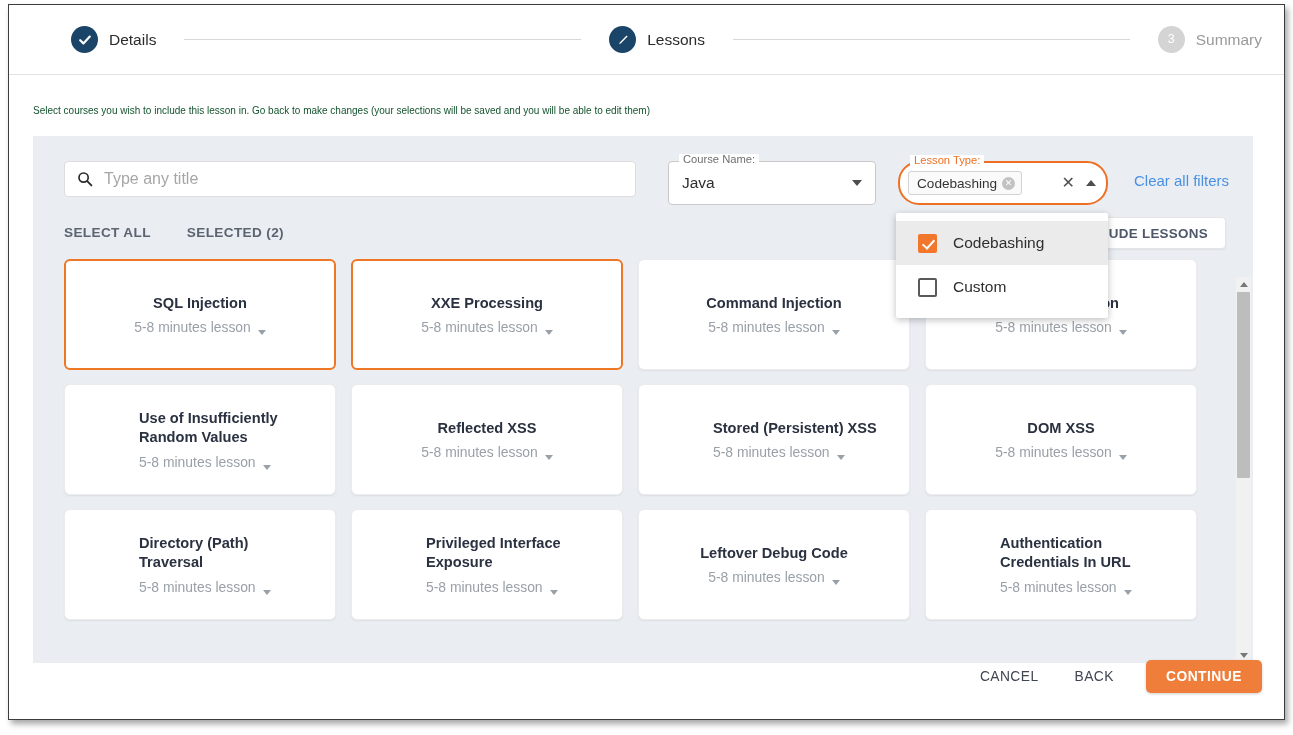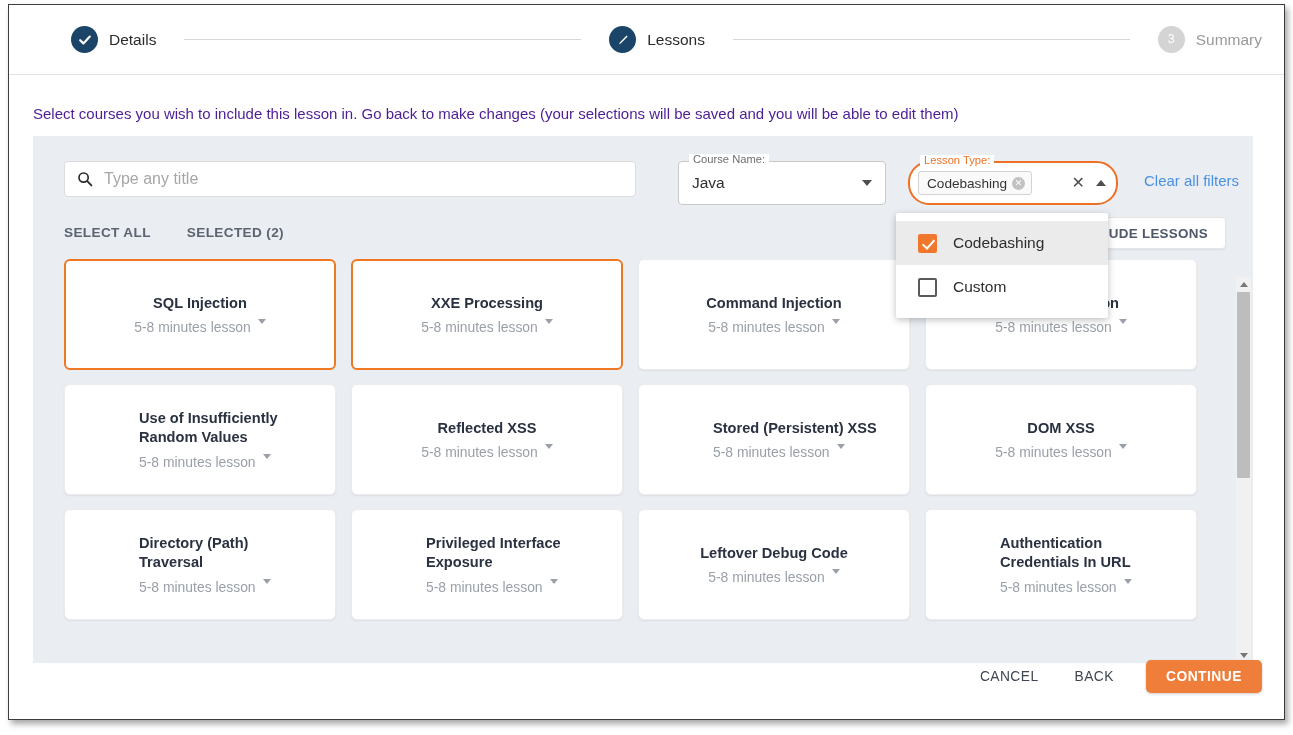--- a/index.html
+++ b/index.html
@@ -68,22 +68,22 @@
     flex: 1 1 auto;
     height: 1px;
     background: #d7d7d7;
     margin: 0 28px;
     min-width: 40px;
   }
 
   
   .instructions {
     padding: 29px 0 0 24px;
-    font-size: 15px;
-    color: #4c1d95;
+    font-size: 10px;
+    color: #14532d;
     line-height: 1.3;
   }
 
   
   .panel {
     position: absolute;
     left: 24px;
     top: 131px;
     width: 1220px;
     height: 527px;
@@ -141,21 +141,21 @@
     padding: 0 4px;
     font-size: 11.2px;
     color: #6f6f6f;
     line-height: 1;
     white-space: nowrap;
   }
   .field.accent .field-legend { color: #ed7024; }
 
   .course-field {
     width: 208px;
-    margin-left: 42px;
+    margin-left: 32px;
   }
   .course-value {
     font-size: 15.5px;
     color: #2f2f2f;
     flex: 1 1 auto;
   }
   .caret-down {
     width: 0; height: 0;
     border-left: 5.5px solid transparent;
     border-right: 5.5px solid transparent;
@@ -340,21 +340,21 @@
     line-height: 1.28;
     margin-bottom: 7px;
   }
   .card.multiline { align-items: flex-start; text-align: left; padding-left: 74px; }
   .card.multiline .card-title { align-self: flex-start; }
   .card.multiline .card-sub { align-self: flex-start; }
   .card-sub {
     font-size: 13.9px;
     color: #9aa0a8;
     display: inline-flex;
-    align-items: flex-start;
+    align-items: flex-end;
     gap: 7px;
   }
   .sub-caret {
     width: 0; height: 0;
     border-left: 4.5px solid transparent;
     border-right: 4.5px solid transparent;
     border-top: 5.5px solid #9aa0a8;
   }
 
   

